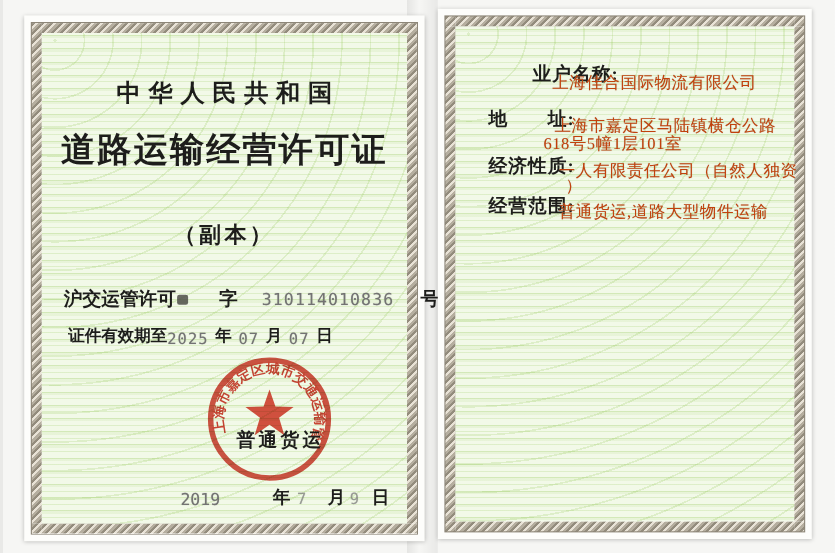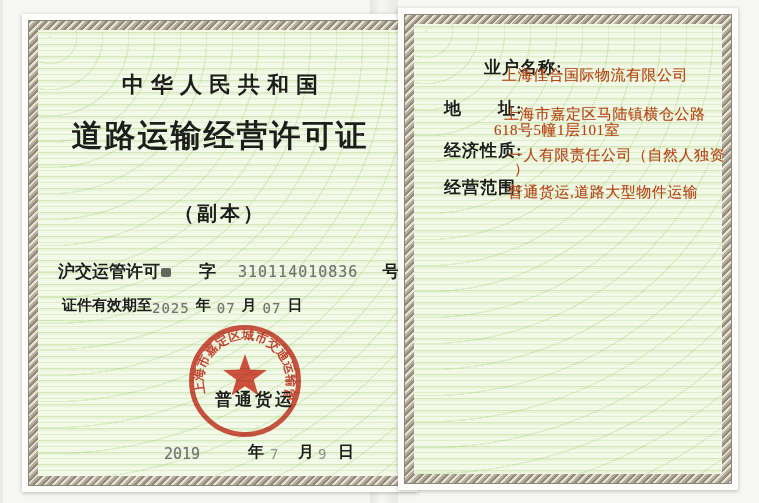--- a/index.html
+++ b/index.html
@@ -6,21 +6,21 @@
   body{
     width:759px;height:503px;position:relative;overflow:hidden;
     background:linear-gradient(90deg,#e9e9e7 0 3px,#f6f6f4 3px 100%);
     font-family:"Liberation Serif","DejaVu Serif",serif;
     color:#1d1d1b;
   }
   .page{
     position:absolute;background:#fdfdfb;
     box-shadow:0 1px 4px rgba(0,0,0,.25);
   }
-  .page-left{left:22px;top:14px;width:364px;height:478px;padding-left:32px;}
+  .page-left{left:22px;top:14px;width:364px;height:478px;}
   .page-right{left:398px;top:8px;width:340px;height:482px;}
   .frame{
     position:absolute;inset:7px;
     border:9px solid;
     border-image:repeating-linear-gradient(135deg,#938c7d 0 2px,#e8e2d6 2px 4px,#b5ae9f 4px 6px) 9;
     box-shadow:0 0 0 1px #8d8678, inset 0 0 0 1px #8d8678;
   }
   .paper{
     position:absolute;inset:16px;
     background-color:#f2f9e8;

